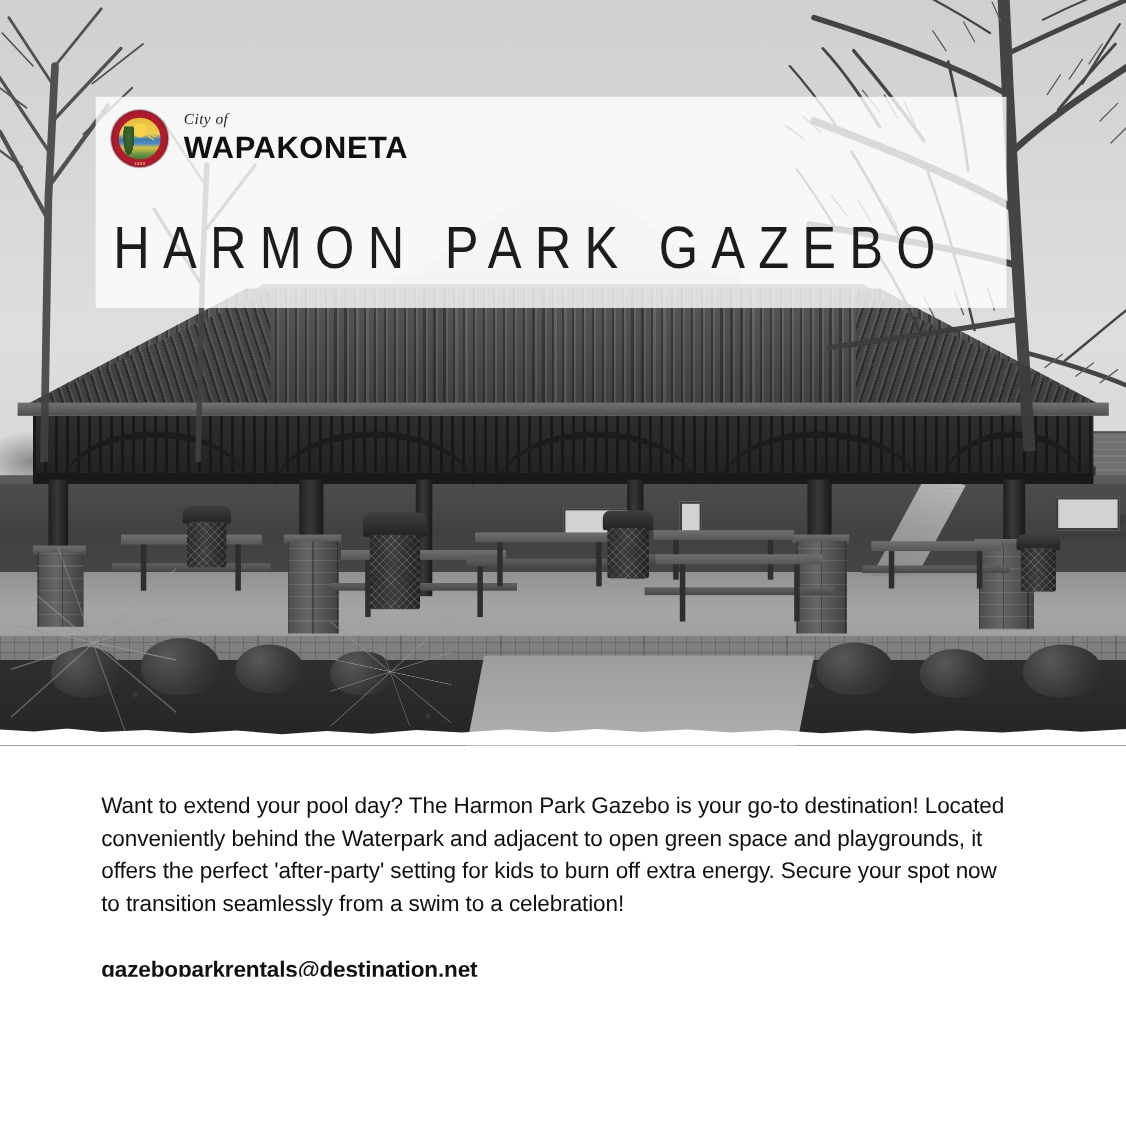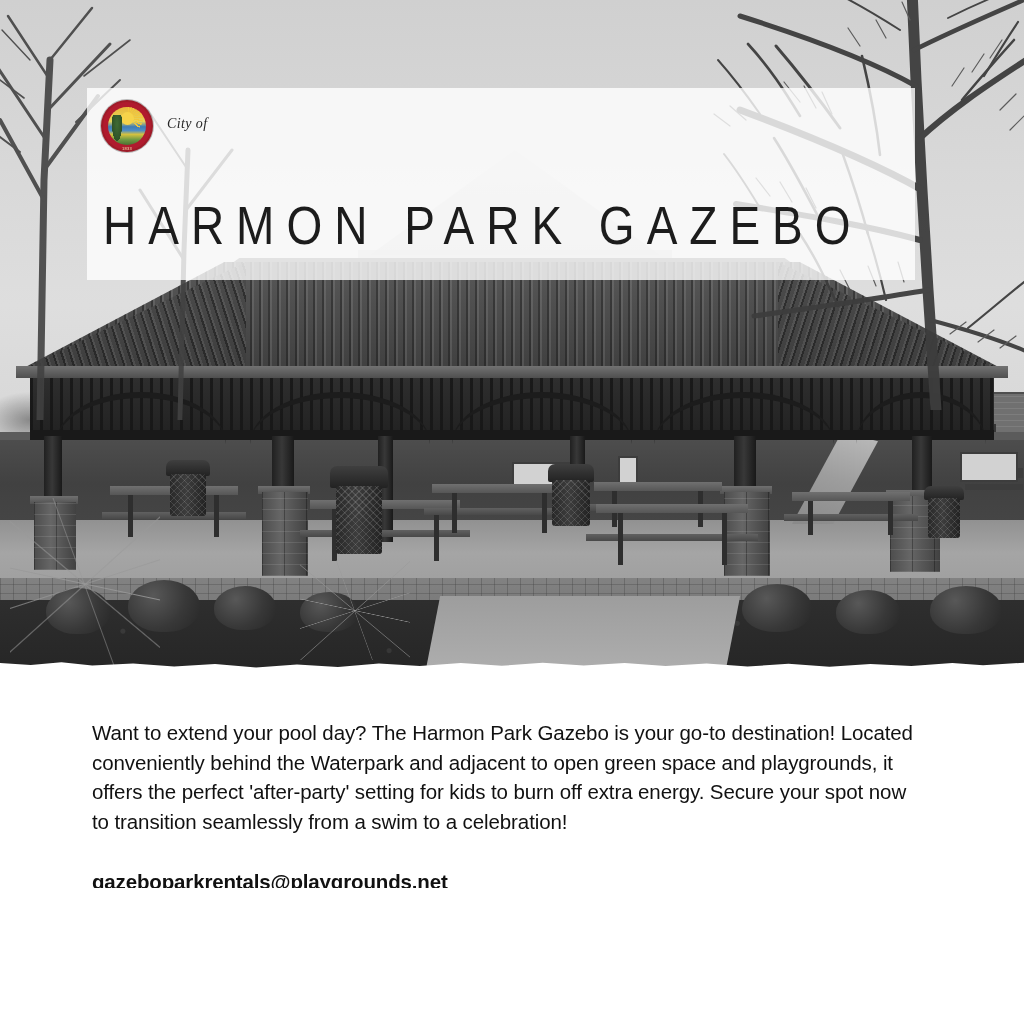--- a/index.html
+++ b/index.html
@@ -629,25 +629,26 @@
         <div class="seal-ring"></div>
         <div class="seal-inner">
           <div class="seal-sun"></div>
           <div class="seal-sun-core"></div>
           <div class="seal-tree"></div>
         </div>
         <div class="seal-bottom-text">1833</div>
       </div>
       <div class="brand-text">
         <div class="city-of">City of</div>
+        <div class="wapakoneta">WAPAKONETA</div>
       </div>
     </div>
     <div class="poster-title">HARMON PARK GAZEBO</div>
   </div>
 
   <div class="body-wrap">
     <p class="body-para">Want to extend your pool day? The Harmon Park Gazebo is your go-to destination! Located conveniently behind the Waterpark and adjacent to open green space and playgrounds, it offers the perfect 'after-party' setting for kids to burn off extra energy. Secure your spot now to transition seamlessly from a swim to a celebration!</p>
     <div class="contact-block">
-      <p class="contact-line contact-email">gazeboparkrentals@playgrounds.net</p>
+      <p class="contact-line contact-email">gazeboparkrentals@destination.net</p>
     </div>
   </div>
 
 </div>
 
 </body></html>

